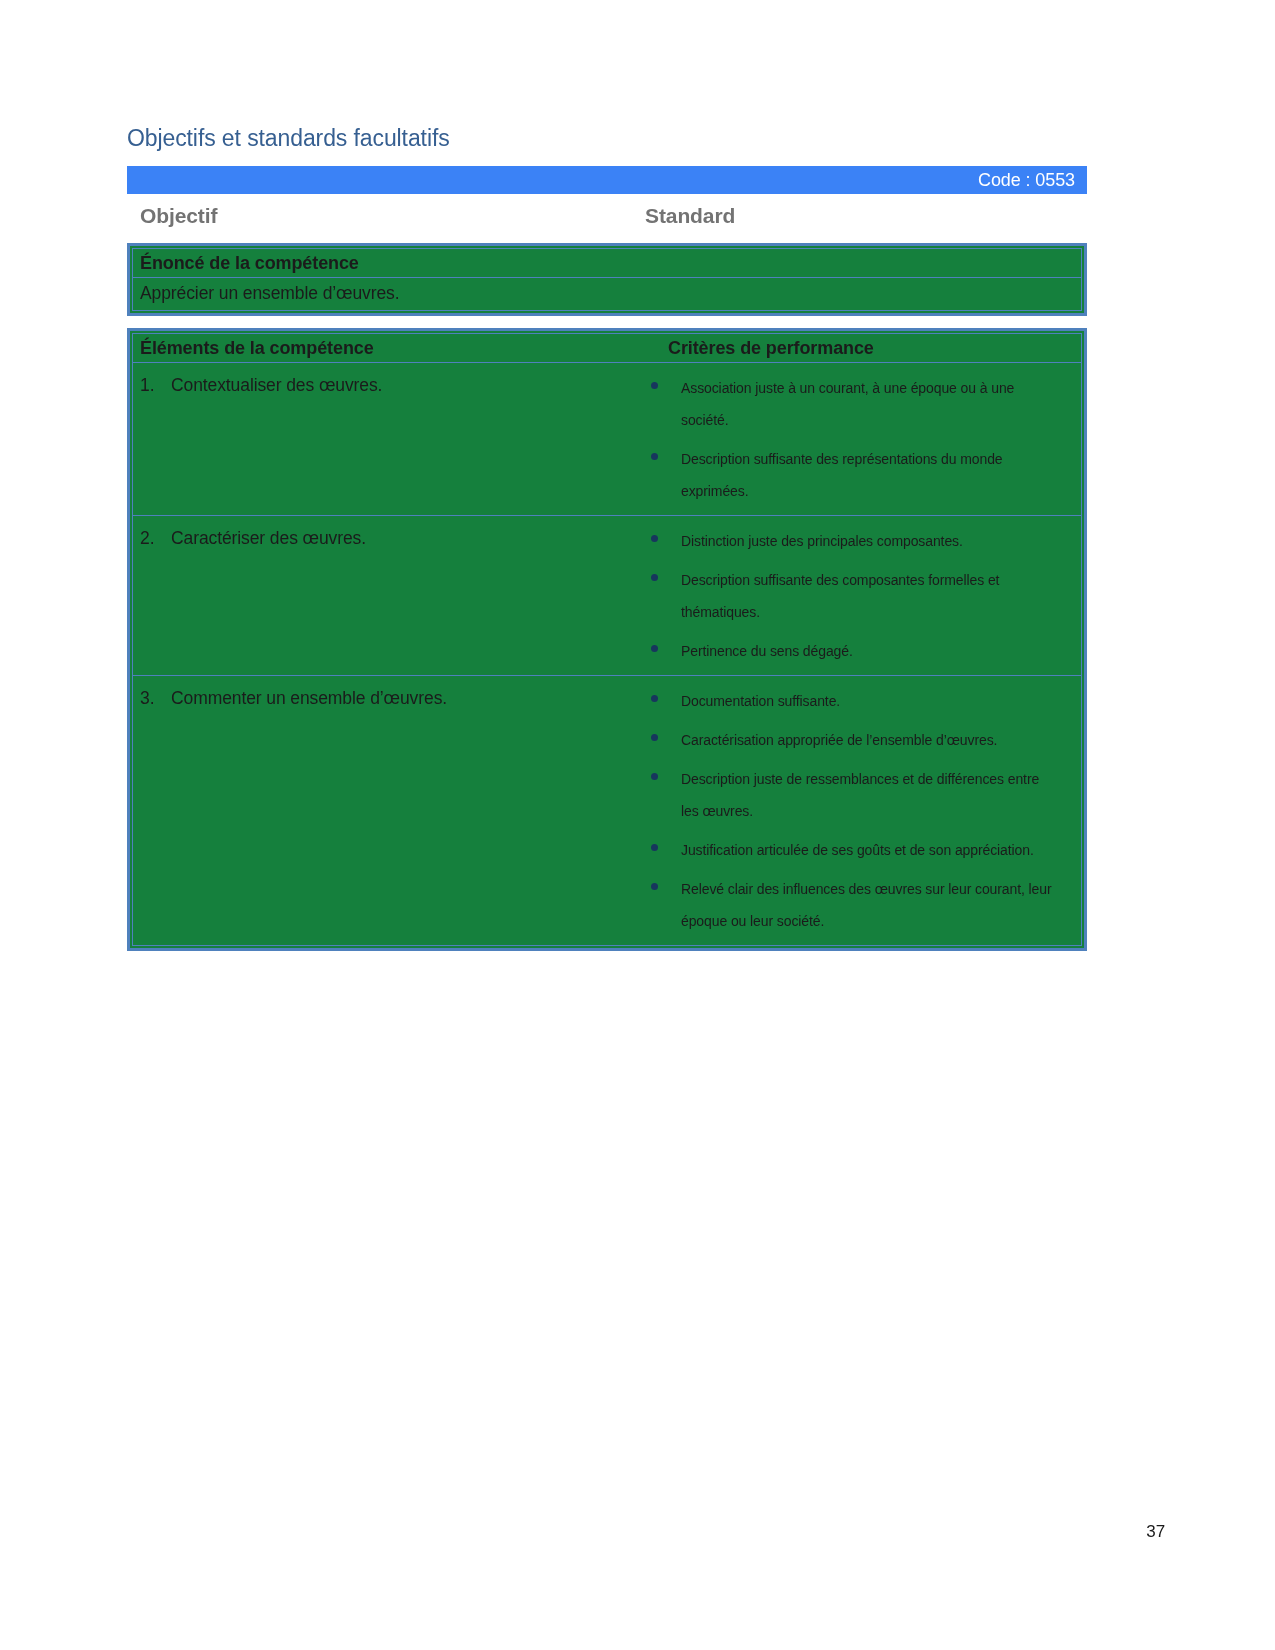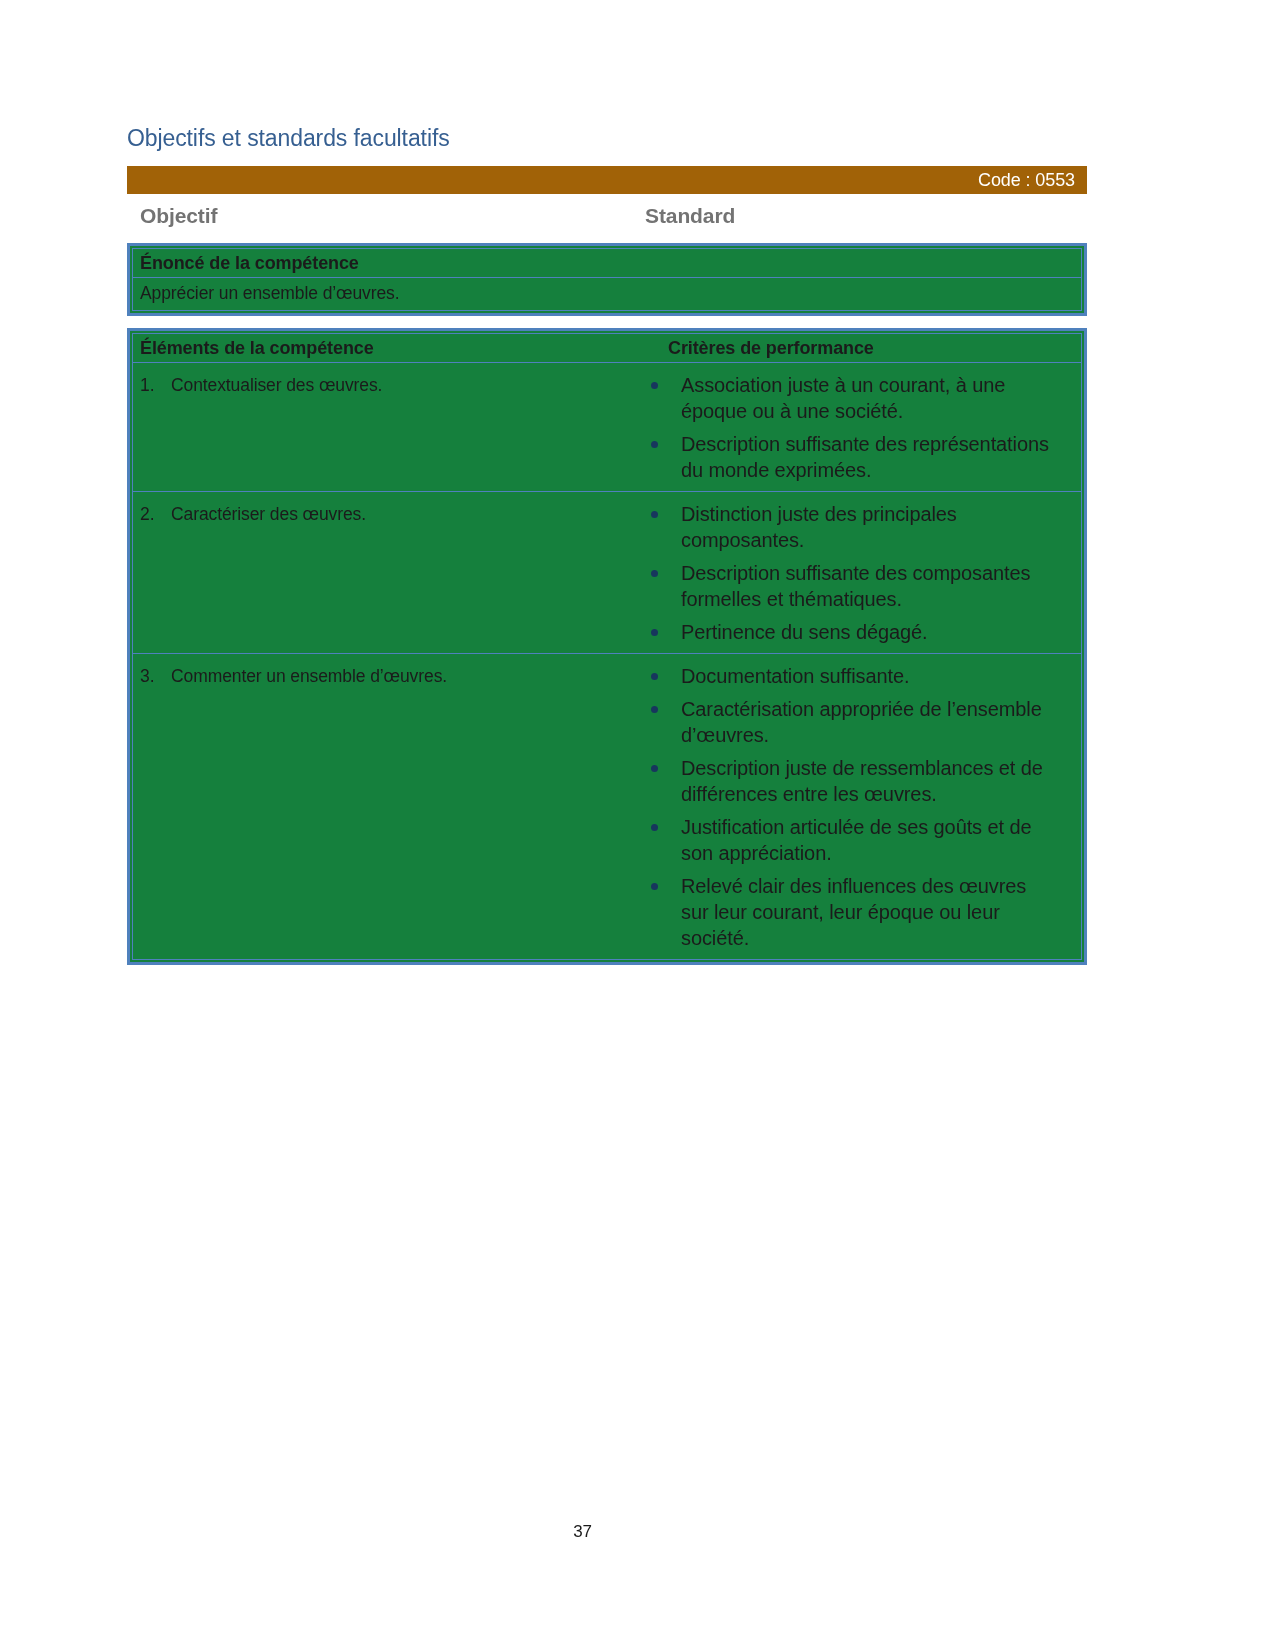--- a/index.html
+++ b/index.html
@@ -18,21 +18,21 @@
   }
   .doc-title {
     margin-top: 125px;
     font-size: 23px;
     font-weight: normal;
     color: #365F91;
   }
   .code-bar {
     margin-top: 14px;
     height: 28px;
-    background: #a16207;
+    background: #3b82f6;
     color: #ffffff;
     font-size: 18px;
     line-height: 28px;
     text-align: right;
     padding-right: 12px;
   }
   .col-headers {
     position: relative;
     margin-top: 7px;
     height: 30px;
@@ -79,38 +79,38 @@
     line-height: 26px;
     display: flex;
   }
   .element-cell .num { width: 31px; flex: none; }
   .criteria-cell {
     flex: 1;
     padding: 9px 18px 8px 0;
   }
   .criteria-item {
     display: flex;
-    font-size: 20px;
-    line-height: 26px;
+    font-size: 14px;
+    line-height: 32px;
     margin-bottom: 7px;
   }
   .criteria-item:last-child { margin-bottom: 0; }
   .bullet {
     flex: none;
     width: 7px; height: 7px;
     border-radius: 50%;
     background: #17365D;
     margin: 10px 0 0 6px;
   }
   .criteria-text { padding-left: 23px; max-width: 398px; }
   .page-number {
     position: absolute;
     top: 1522px; left: 0;
     width: 1165px;
-    text-align: center;
+    text-align: right;
     font-size: 17px;
     color: #1b1b1b;
   }
 </style>
 </head>
 <body>
 
 <div class="content">
 
   <h1 class="doc-title">Objectifs et standards facultatifs</h1>

